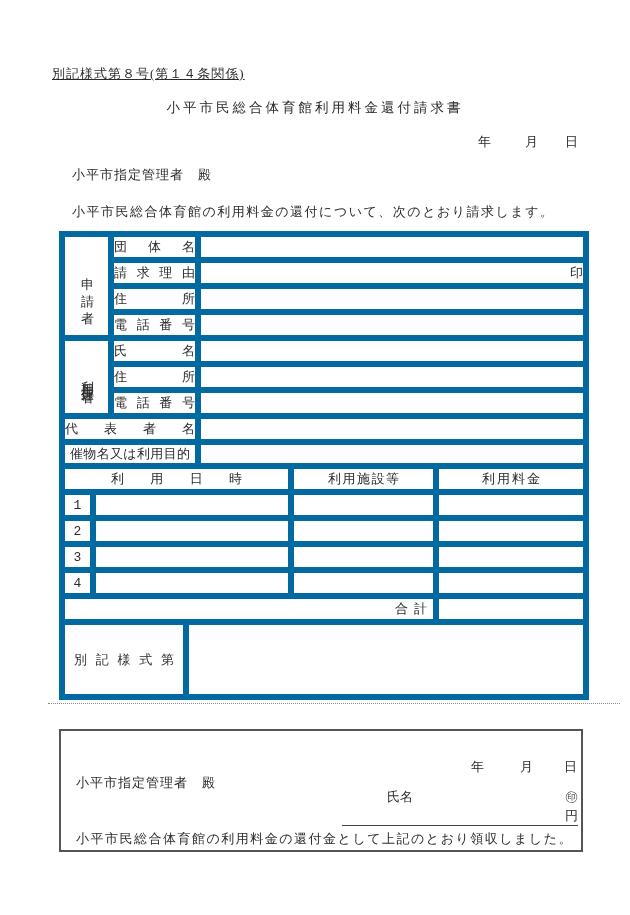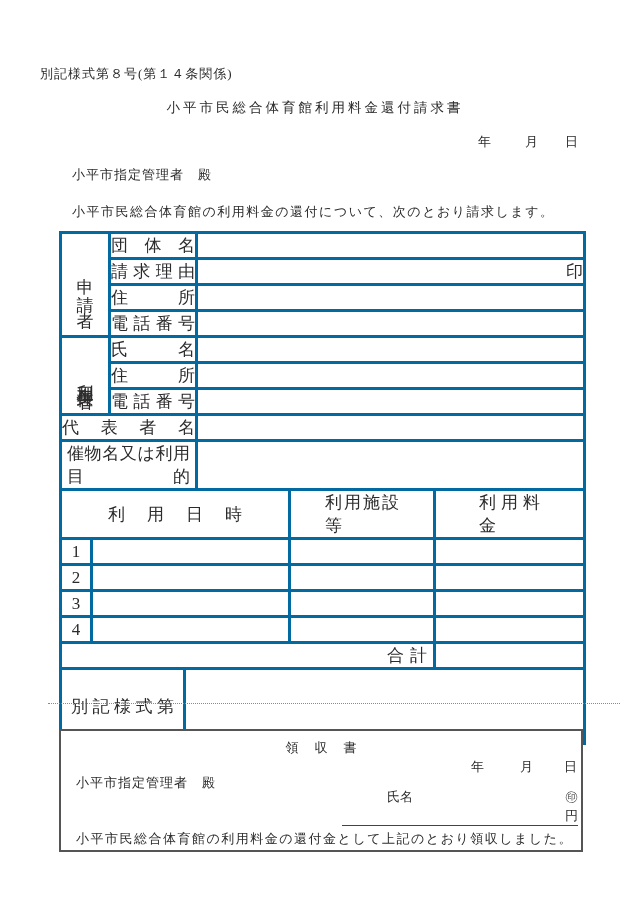--- a/index.html
+++ b/index.html
@@ -2,35 +2,35 @@
 <html><head>
 <meta charset="utf-8">
 <style>
   html,body{margin:0;padding:0;}
   body{
     width:630px;height:915px;position:relative;background:#ffffff;
     font-family:"Liberation Serif","DejaVu Serif",serif;
     color:#2b2b2b;font-size:13px;overflow:hidden;
   }
   .abs{position:absolute;}
-  .form-number{left:40px;top:65px;letter-spacing:1px;}
+  .form-number{left:52px;top:65px;letter-spacing:1px;text-decoration:underline;}
   .page-title{left:0;top:99px;width:630px;text-align:center;font-size:13.5px;letter-spacing:3px;}
   .top-date{top:133px;right:52px;}
   .top-date .y{margin-right:34px;}
   .top-date .m{margin-right:27px;}
   .addressee-line{left:72px;top:166px;letter-spacing:1px;}
   .request-line{left:72px;top:203px;letter-spacing:1.5px;font-family:Liberation Mono, monospace;}
   .number-label{left:534px;top:203px;letter-spacing:1px;margin-top:44px;}
 
   table.main{
     position:absolute;left:59px;top:231px;width:524px;
     border-collapse:collapse;table-layout:fixed;
     border:1.5px solid #3d3d3d;
   }
-  table.main td{border:3px solid #0369a1;font-size:17px;padding:0;vertical-align:middle;overflow:hidden;}
+  table.main td{border:6px solid #0369a1;font-size:13px;padding:0;vertical-align:middle;overflow:hidden;font-family:Liberation Mono, monospace;}
   td.vcell{text-align:center;}
   .vtext{display:inline-block;writing-mode:vertical-rl;text-orientation:upright;line-height:1;}
   .v-loose{letter-spacing:17px;margin-bottom:-17px;}
   .v-tight{letter-spacing:2.5px;margin-bottom:-2px;}
   td.lbl{text-align:justify;text-align-last:justify;padding:0 8px;}
   td.lbl.purpose{padding:0 5px;letter-spacing:0;margin-top:10px;}
   td.lbl.prepaid{padding:0 9px;}
   td.val{background:#fff;}
   td.seal-val{text-align:right;padding-right:28px;}
   td.hdr{text-align:justify;text-align-last:justify;}
@@ -152,21 +152,20 @@
   <tr style="height:75px">
     <td class="lbl prepaid" colspan="3">別記様式第</td>
     <td class="val" colspan="4"></td>
   </tr>
 </tbody>
   </table>
 
 <div class="abs dotted-sep"></div>
 
 <div class="abs receipt-box">
-  <div class="receipt-title">領収書</div>
   <div class="receipt-date">
     <span class="y">年</span><span class="m">月</span><span>日</span>
   </div>
   <div class="receipt-addressee">小平市指定管理者　殿</div>
   <div class="sign-area">
     <div class="sign-row1">
       <span>氏名</span>
       <span>㊞</span>
     </div>
     <div class="sign-row2">

